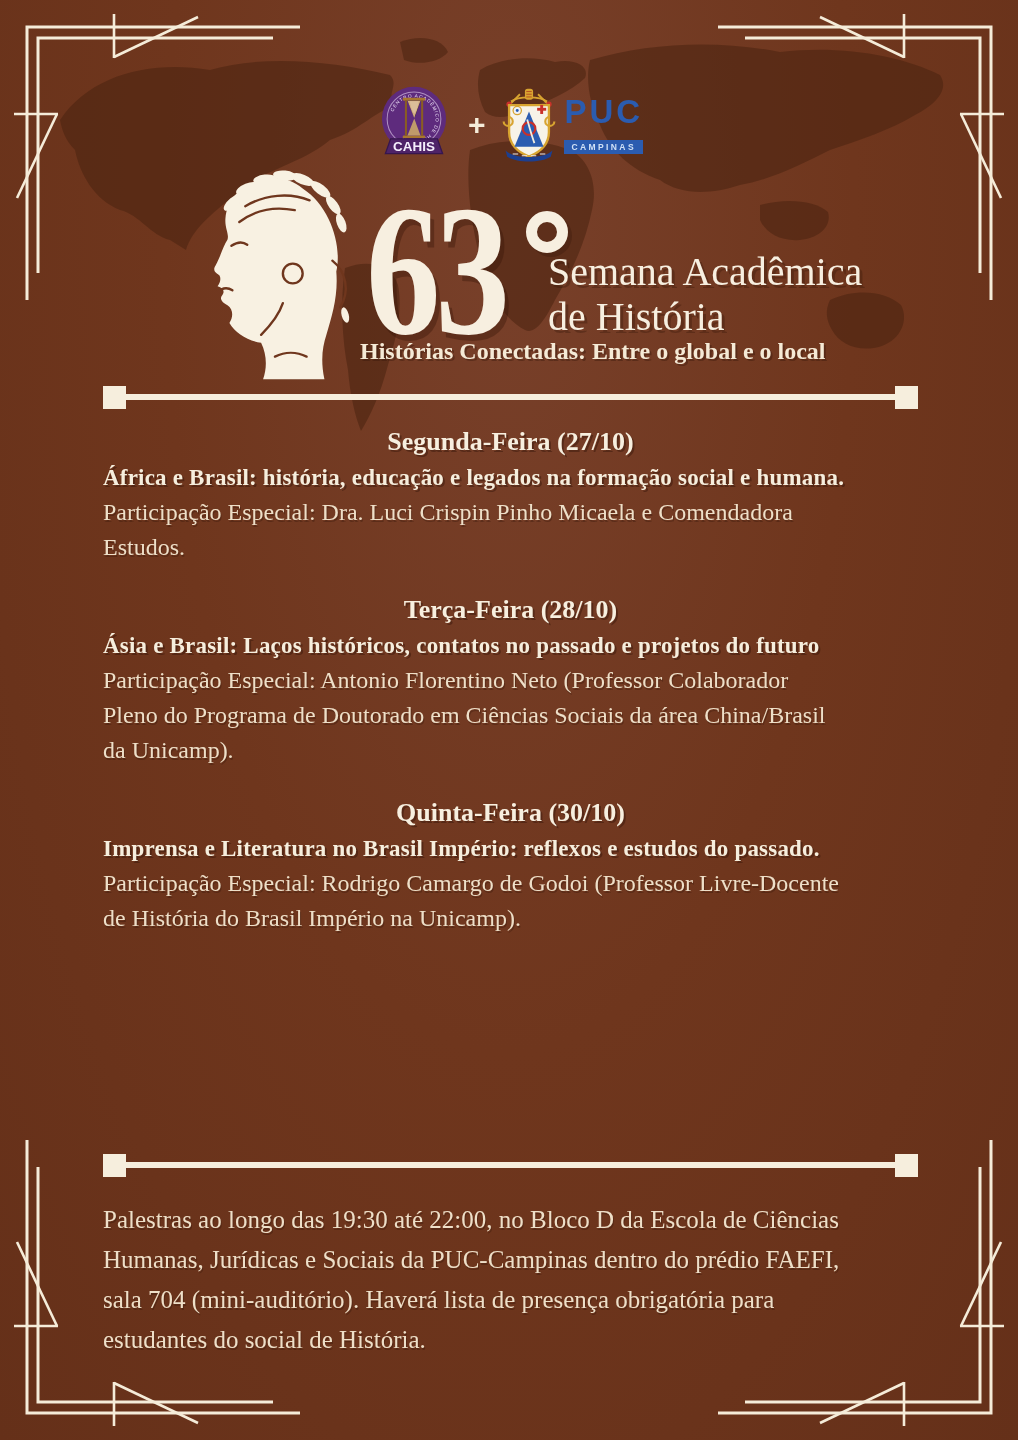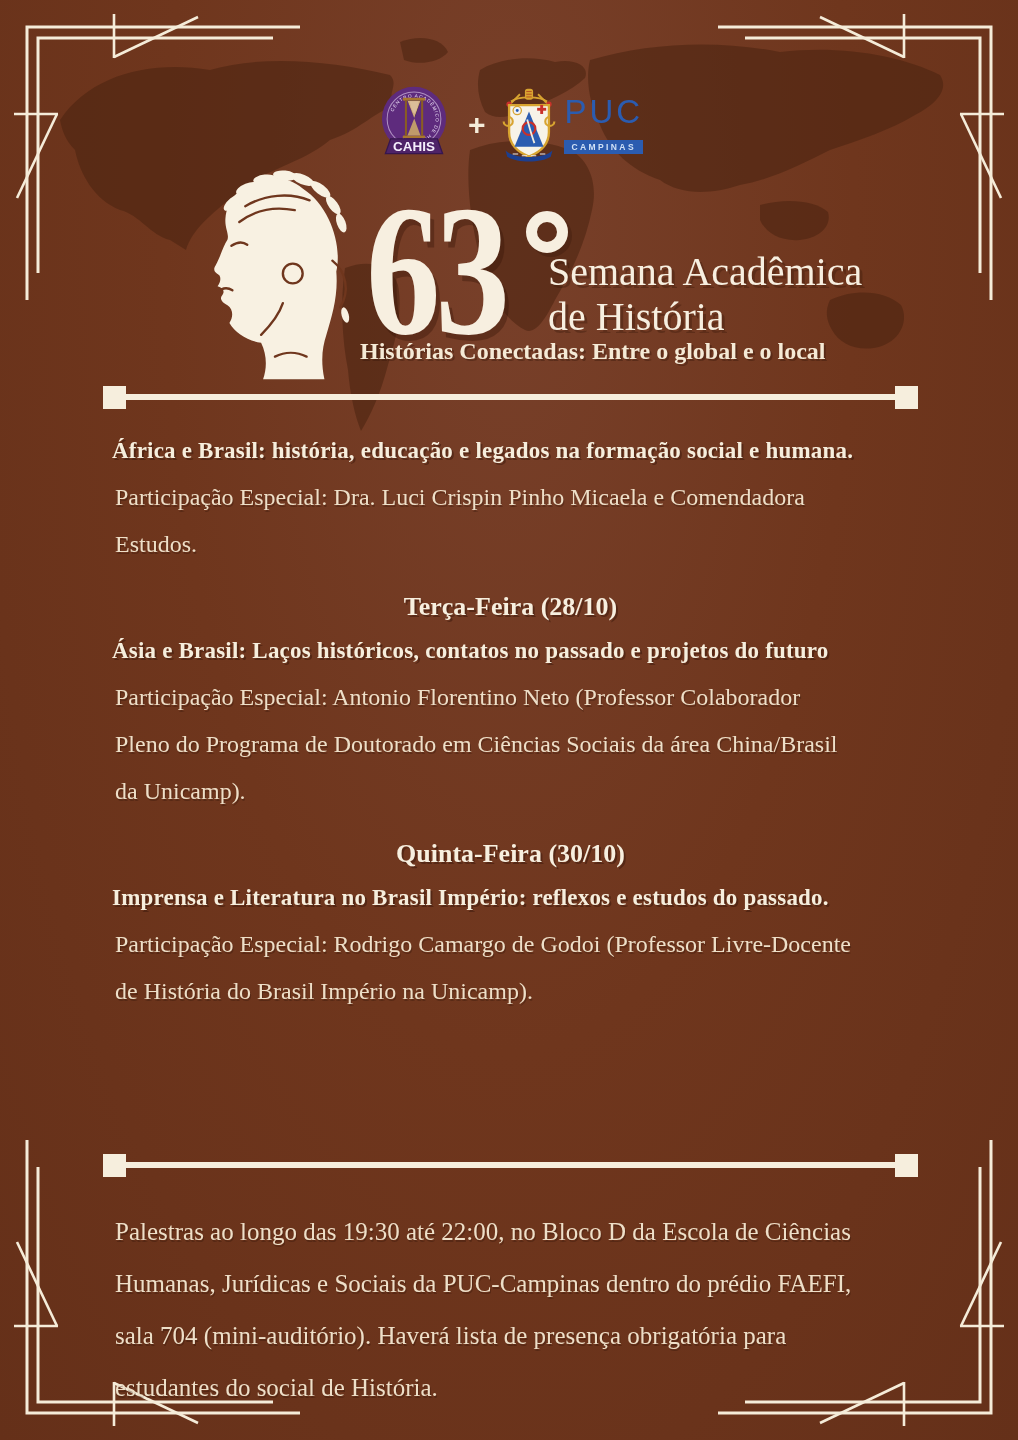--- a/index.html
+++ b/index.html
@@ -13,21 +13,21 @@
     color:#f0e2cc;
   }
   svg{display:block;}
   .map-layer{position:absolute;left:0;top:0;width:1018px;height:560px;opacity:.55;}
   .frame-layer{position:absolute;inset:0;width:1018px;height:1440px;}
 
   
   .logos{position:absolute;left:0;right:0;top:84px;display:flex;justify-content:center;align-items:center;gap:13px;}
   .plus{font-family:"Liberation Sans",sans-serif;font-size:30px;font-weight:bold;color:#f5ecd9;margin:0 2px;}
   .puc-group{display:flex;align-items:center;gap:6px;}
-  .puc-word{font-family:"Liberation Sans",sans-serif;font-weight:normal;color:#2b5cb0;
+  .puc-word{font-family:"Liberation Sans",sans-serif;font-weight:bold;color:#2b5cb0;
     font-size:33px;letter-spacing:3px;line-height:30px;}
   .puc-campus{margin-top:13px;background:#2b5cb0;color:#cfe0f6;font-family:"Liberation Sans",sans-serif;
     font-weight:bold;font-size:8.5px;letter-spacing:2.4px;padding:2px 5px 2px 7px;}
 
   
   .bust{position:absolute;left:176px;top:166px;width:188px;height:214px;}
   .title-block{position:absolute;left:360px;top:205px;width:450px;height:175px;}
   .big-number{
     position:absolute;left:6px;top:-28px;
     font-size:186px;line-height:186px;font-weight:bold;color:#f7efe0;
@@ -53,23 +53,23 @@
   .divider .bar{flex:1;height:6px;background:#f6eedd;margin:0 -1px;}
   .divider.d1{top:385px;}
   .divider.d2{top:1153px;}
 
   
   .sections{position:absolute;left:103px;right:100px;top:424px;}
   .day-block{margin-bottom:27px;}
   .day-heading{margin:0 0 1px 0;text-align:center;white-space:nowrap;
     font-size:26px;line-height:35px;font-weight:bold;color:#f7efdf;
     text-shadow:2px 2px 0 rgba(50,20,8,.45);}
-  .topic{margin:9px;white-space:nowrap;font-size:23px;line-height:35px;font-weight:bold;
+  .topic{margin:0;white-space:nowrap;font-size:23px;line-height:35px;font-weight:bold;
     letter-spacing:.2px;color:#f6eedd;text-shadow:2px 2px 0 rgba(50,20,8,.45);}
-  .detail{margin:12px;white-space:nowrap;font-size:24px;line-height:35px;color:#eedfc8;
+  .detail{margin:0;white-space:nowrap;font-size:24px;line-height:35px;color:#eedfc8;
     text-shadow:1px 2px 0 rgba(50,20,8,.35);}
 
   
   .footer{position:absolute;left:103px;right:90px;top:1200px;}
   .footer .detail{font-size:25px;line-height:40px;}
 </style>
 </head>
 <body>
 
 <div class="poster">
@@ -214,20 +214,21 @@
 
   <div class="divider d1">
     <div class="sq"></div>
     <div class="bar"></div>
     <div class="sq"></div>
   </div>
 
   <div class="sections">
 
     <section class="day-block">
+      <h2 class="day-heading">Segunda-Feira (27/10)</h2>
       <p class="topic">África e Brasil: história, educação e legados na formação social e humana.</p>
       <p class="detail">Participação Especial: Dra. Luci Crispin Pinho Micaela e Comendadora</p>
       <p class="detail">Estudos.</p>
     </section>
 
     <section class="day-block">
       <h2 class="day-heading">Terça-Feira (28/10)</h2>
       <p class="topic">Ásia e Brasil: Laços históricos, contatos no passado e projetos do futuro</p>
       <p class="detail">Participação Especial: Antonio Florentino Neto (Professor Colaborador</p>
       <p class="detail">Pleno do Programa de Doutorado em Ciências Sociais da área China/Brasil</p>

